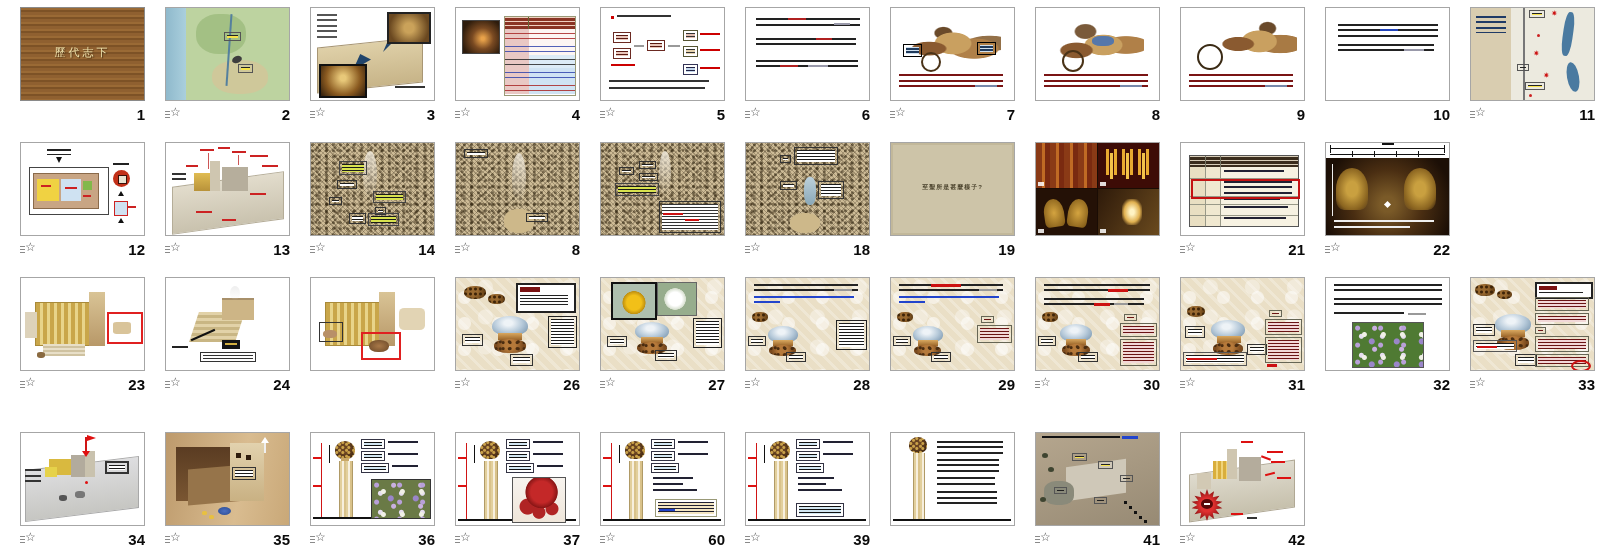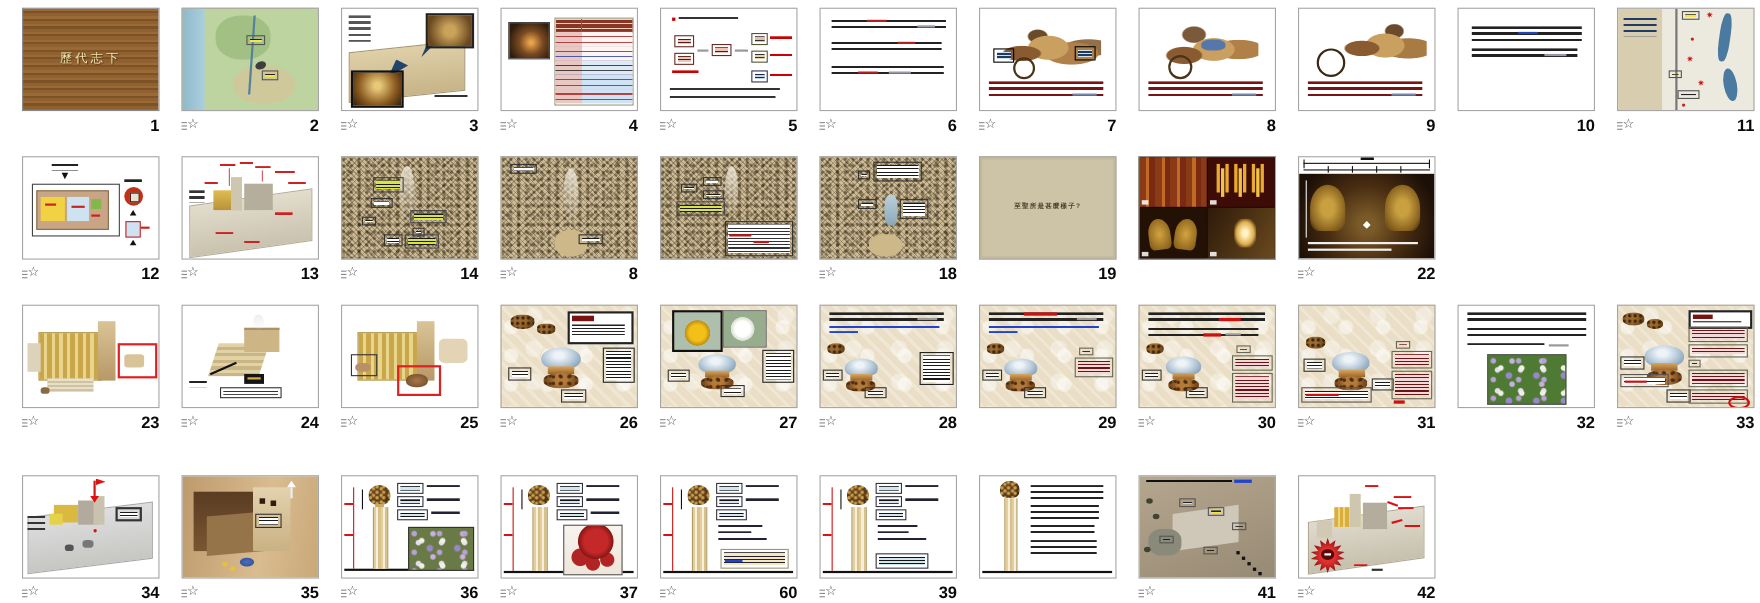--- a/index.html
+++ b/index.html
@@ -396,20 +396,43 @@
       <div class="a" style="left:32px;top:56px;width:20px;height:28px;background:radial-gradient(#d4a440,#7a5414);border-radius:50% 50% 20% 20%;transform:rotate(8deg)"></div>
       <div class="a" style="left:62px;top:46px;width:61px;height:46px;background:linear-gradient(120deg,#2e1a0a,#6a4a1e)"></div>
       <div class="a" style="left:86px;top:56px;width:20px;height:26px;background:radial-gradient(#fff3c4 15%,#e0b050 55%,rgba(224,176,80,0) 80%)"></div>
       <div class="a" style="left:2px;top:39px;width:6px;height:4px;background:rgba(255,255,255,.85)"></div>
       <div class="a" style="left:64px;top:39px;width:6px;height:4px;background:rgba(255,255,255,.85)"></div>
       <div class="a" style="left:2px;top:86px;width:6px;height:4px;background:rgba(255,255,255,.85)"></div>
       <div class="a" style="left:64px;top:86px;width:6px;height:4px;background:rgba(255,255,255,.85)"></div>
     </div>
   </div>
 
+  <div class="cell">
+    <div class="s">
+      <div class="a" style="left:8px;top:12px;width:108px;height:70px;border:1px solid #555;background:#f7f2e2">
+        <div class="a" style="left:0;top:0;width:108px;height:11px;background:#3a2c1c;background-image:linear-gradient(90deg,transparent 15px,#776 15px,#776 16px,transparent 16px,transparent 30px,#776 30px,#776 31px,transparent 31px),repeating-linear-gradient(to bottom,#d8cdb8 4px 5px,transparent 5px 8px)"></div>
+        <div class="a" style="left:0;top:11px;width:15px;height:59px;background:#e9dfc2;border-right:1px solid #998"></div>
+        <div class="a" style="left:16px;top:11px;width:14px;height:59px;background:#f0e8d0;border-right:1px solid #998"></div>
+        <div class="hline" style="left:0;top:22px;width:108px;height:1px;background:#998"></div>
+        <div class="hline" style="left:0;top:40px;width:108px;height:1px;background:#998"></div>
+        <div class="hline" style="left:0;top:48px;width:108px;height:1px;background:#998"></div>
+        <div class="hline" style="left:0;top:59px;width:108px;height:1px;background:#998"></div>
+        <div class="tx" style="left:34px;top:14px;width:60px;height:6px;--c:#223"></div>
+        <div class="tx" style="left:34px;top:25px;width:68px;height:13px;--c:#223"></div>
+        <div class="tx" style="left:34px;top:42px;width:56px;height:4px;--c:#223"></div>
+        <div class="tx" style="left:34px;top:50px;width:64px;height:6px;--c:#223"></div>
+        <div class="tx" style="left:34px;top:61px;width:62px;height:6px;--c:#223"></div>
+        <div class="a" style="left:1px;top:23px;width:105px;height:16px;border:2px solid #c41212"></div>
+      </div>
+    </div>
+    <div class="under">
+        <span class="anim"></span>
+        <span class="num">21</span>
+      </div>
+  </div>
 
   <div class="cell">
     <div class="s">
       <div class="hline" style="left:4px;top:5px;width:115px;height:1px"></div>
       <div class="tx" style="left:56px;top:0;width:12px;height:3px;--c:#111"></div>
       <div class="bline" style="left:4px;top:2px;width:1px;height:8px"></div>
       <div class="bline" style="left:26px;top:8px;width:1px;height:6px"></div>
       <div class="bline" style="left:48px;top:8px;width:1px;height:6px"></div>
       <div class="bline" style="left:70px;top:8px;width:1px;height:6px"></div>
       <div class="bline" style="left:92px;top:8px;width:1px;height:6px"></div>
@@ -470,24 +493,20 @@
   <div class="cell">
     <div class="s">
       <div class="a" style="left:14px;top:24px;width:56px;height:42px;background:repeating-linear-gradient(90deg,#c9a64a 0 4px,#e8d48a 4px 7px);border:1px solid #a88a3a"></div>
       <div class="a" style="left:68px;top:14px;width:16px;height:54px;background:linear-gradient(#d9c496,#b89868)"></div>
       <div class="a" style="left:88px;top:30px;width:26px;height:22px;background:#e2d4b4;border-radius:20%"></div>
       <div class="a" style="left:8px;top:44px;width:22px;height:18px;border:1px solid #333"></div>
       <div class="a" style="left:12px;top:52px;width:14px;height:8px;background:#b89068;border-radius:40%"></div>
       <div class="a" style="left:50px;top:54px;width:36px;height:24px;border:2px solid #e02020"></div>
       <div class="a" style="left:58px;top:62px;width:20px;height:12px;background:radial-gradient(#a87848,#6a4828);border-radius:45%"></div>
     </div>
-    <div class="under">
-        <span class="anim"></span>
-        <span class="num">25</span>
-      </div>
   </div>
 
   <div class="cell">
     <div class="s seabg">
       <div class="oxen" style="left:8px;top:8px;width:22px;height:13px"></div>
       <div class="oxen" style="left:32px;top:16px;width:17px;height:10px"></div>
       <div class="a" style="left:60px;top:5px;width:56px;height:26px;border:2px solid #222;background:#fff">
         <div class="a" style="left:2px;top:2px;width:20px;height:5px;background:#7a1212"></div>
         <div class="tx" style="left:2px;top:10px;width:48px;height:10px;--c:#222;background-image:repeating-linear-gradient(to bottom,#222 0 1px,transparent 1px 3px)"></div>
       </div>

